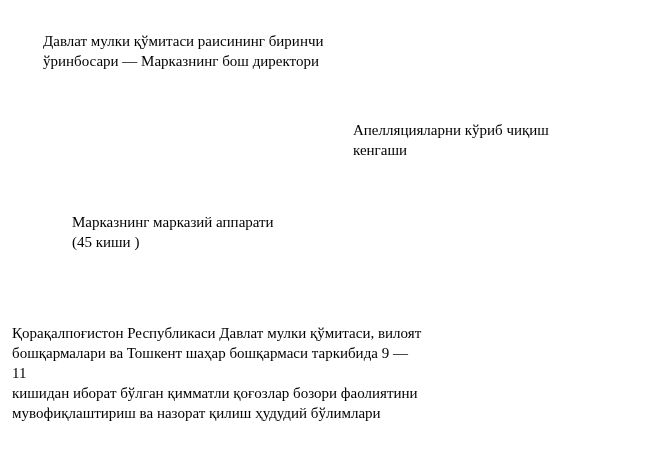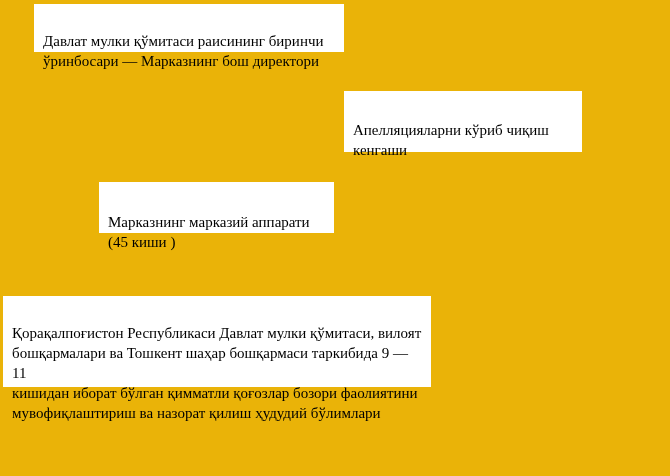--- a/index.html
+++ b/index.html
@@ -4,21 +4,21 @@
 <style>
   html, body {
     margin: 0;
     padding: 0;
     background: #000000;
   }
   .canvas {
     position: relative;
     width: 670px;
     height: 476px;
-    background: #eab308;
+    background: #ffffff;
     overflow: hidden;
     font-family: "Liberation Serif", "DejaVu Serif", serif;
   }
   .node {
     position: absolute;
     background: #ffffff;
     color: #000000;
     font-size: 15px;
     line-height: 20px;
     padding: 7px 9px;
@@ -37,21 +37,20 @@
     width: 238px;
     height: 61px;
     padding-top: 9px;
   }
   .node-central-apparatus {
     left: 63px;
     top: 182px;
     width: 235px;
     height: 51px;
     padding-top: 10px;
-    margin-left: 36px;
   }
   .node-territorial-divisions {
     left: 3px;
     top: 296px;
     width: 428px;
     height: 91px;
   }
 </style>
 </head>
 <body>

